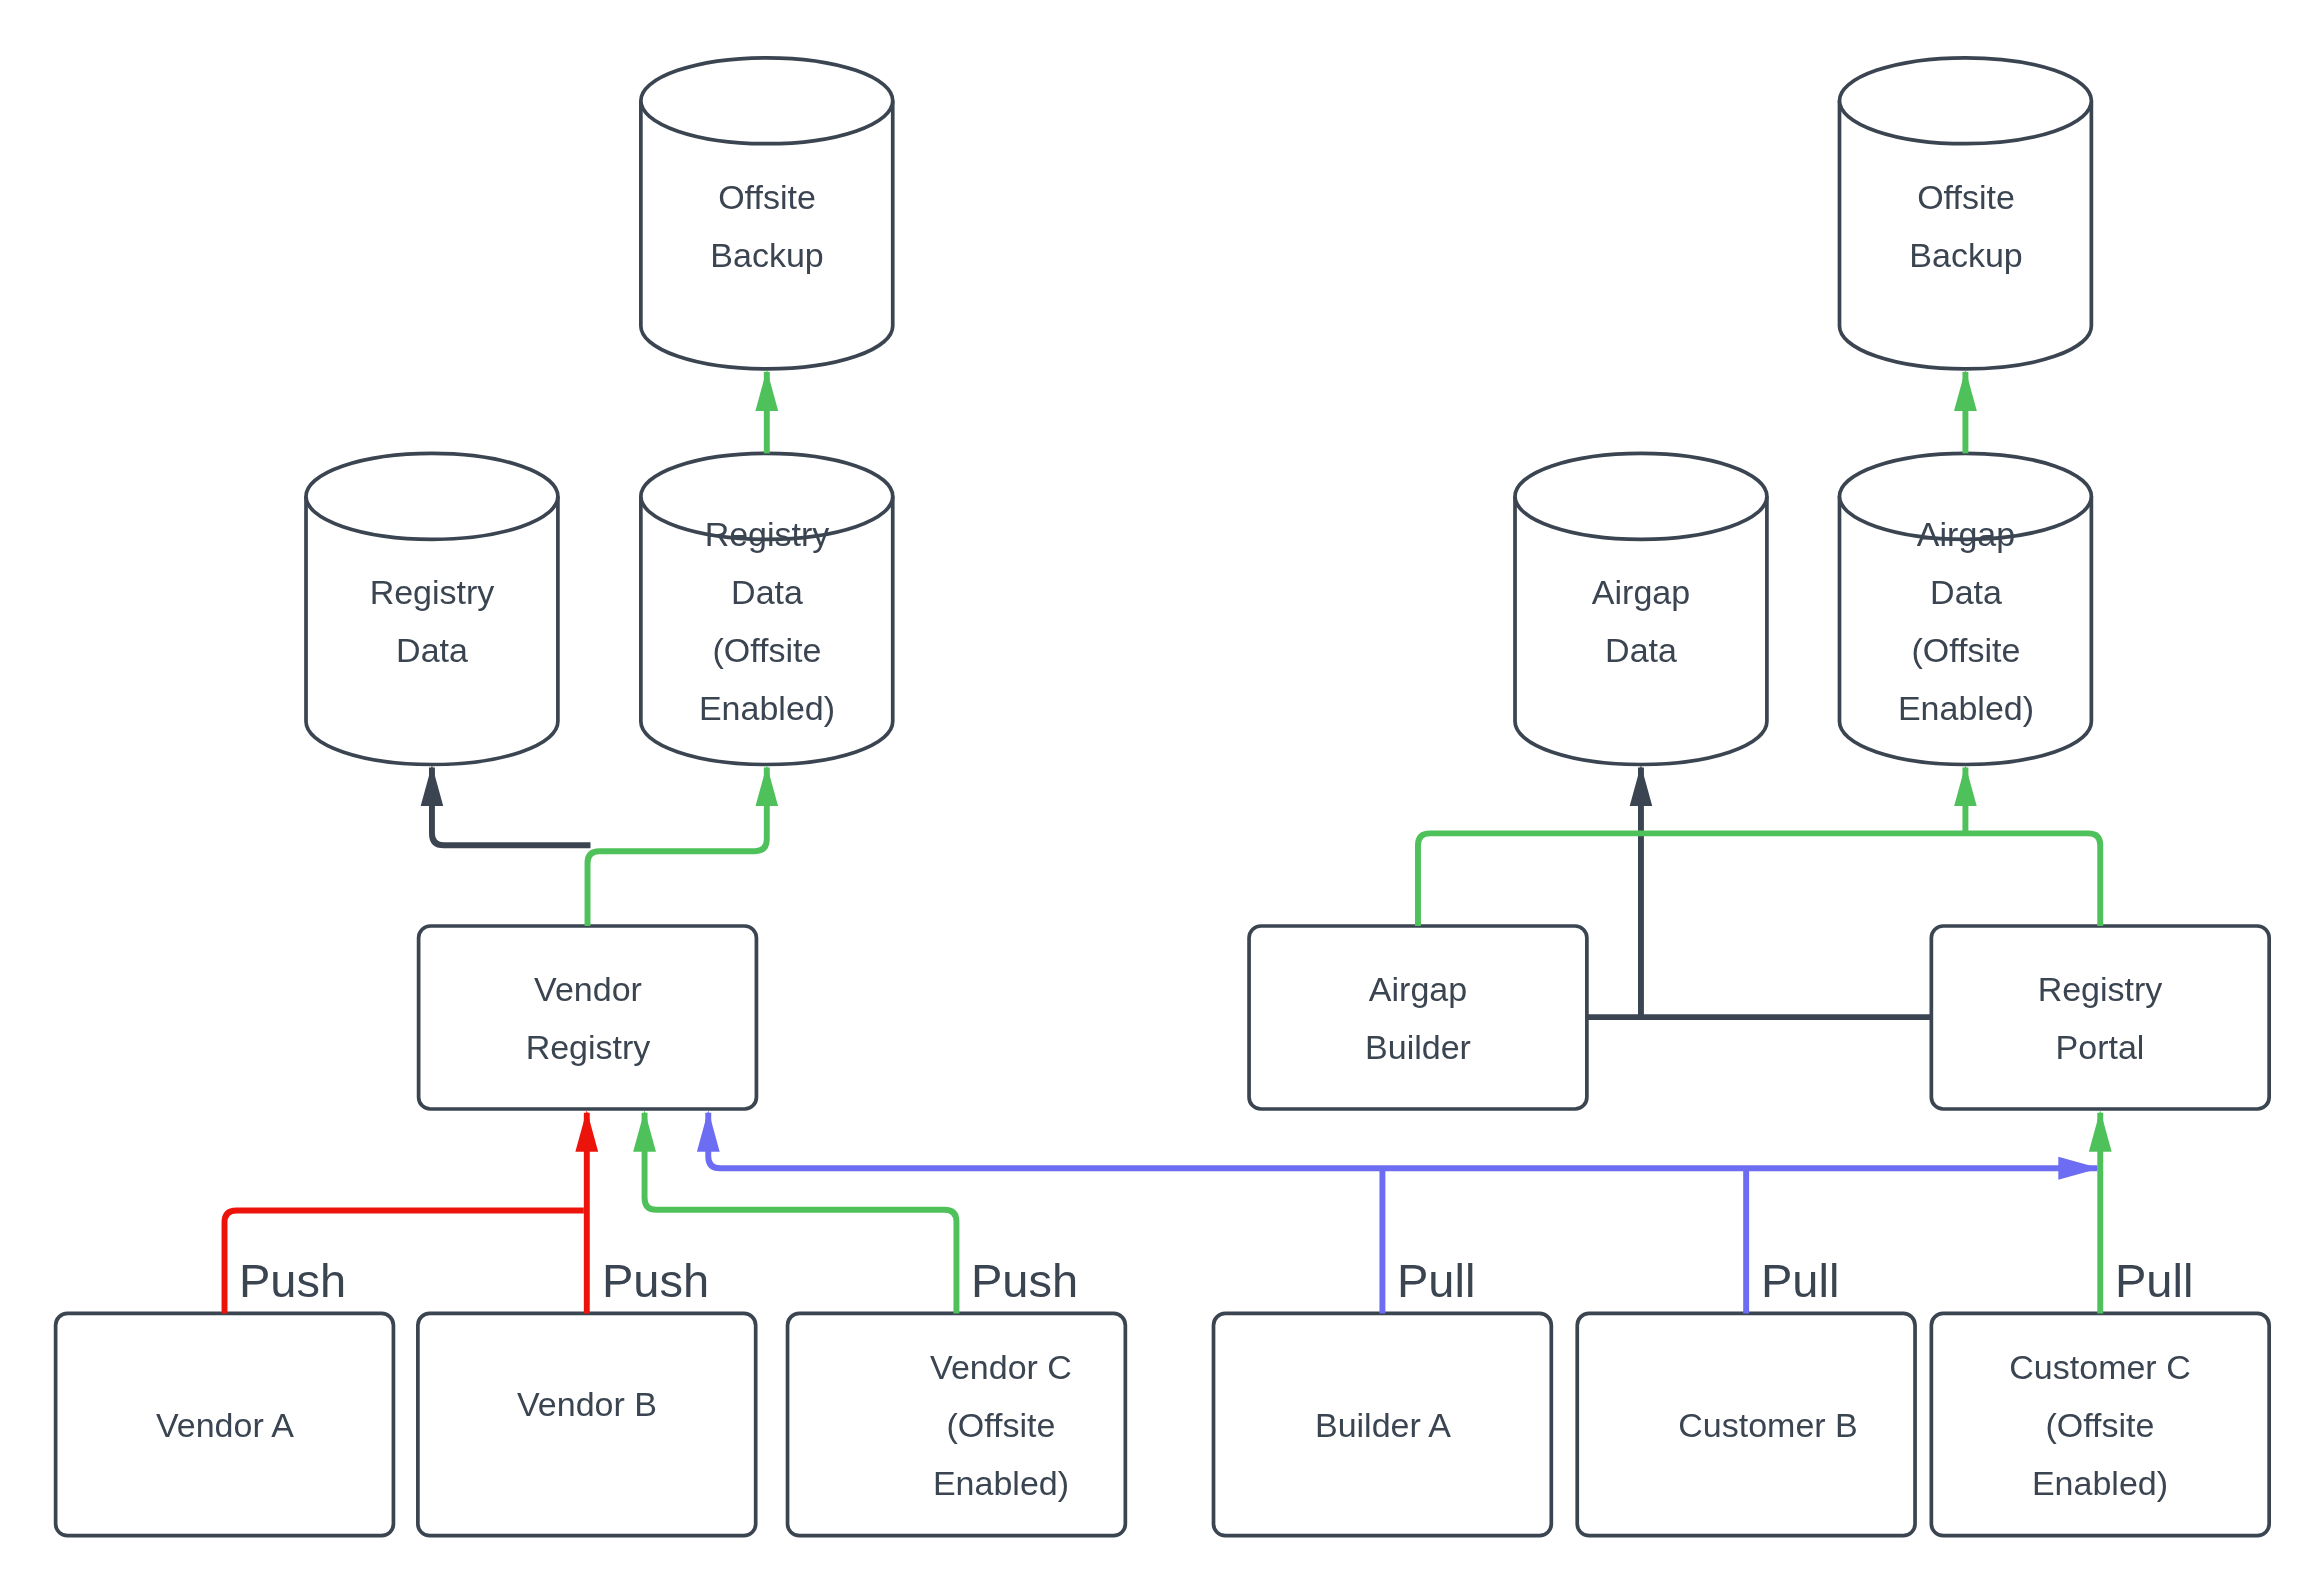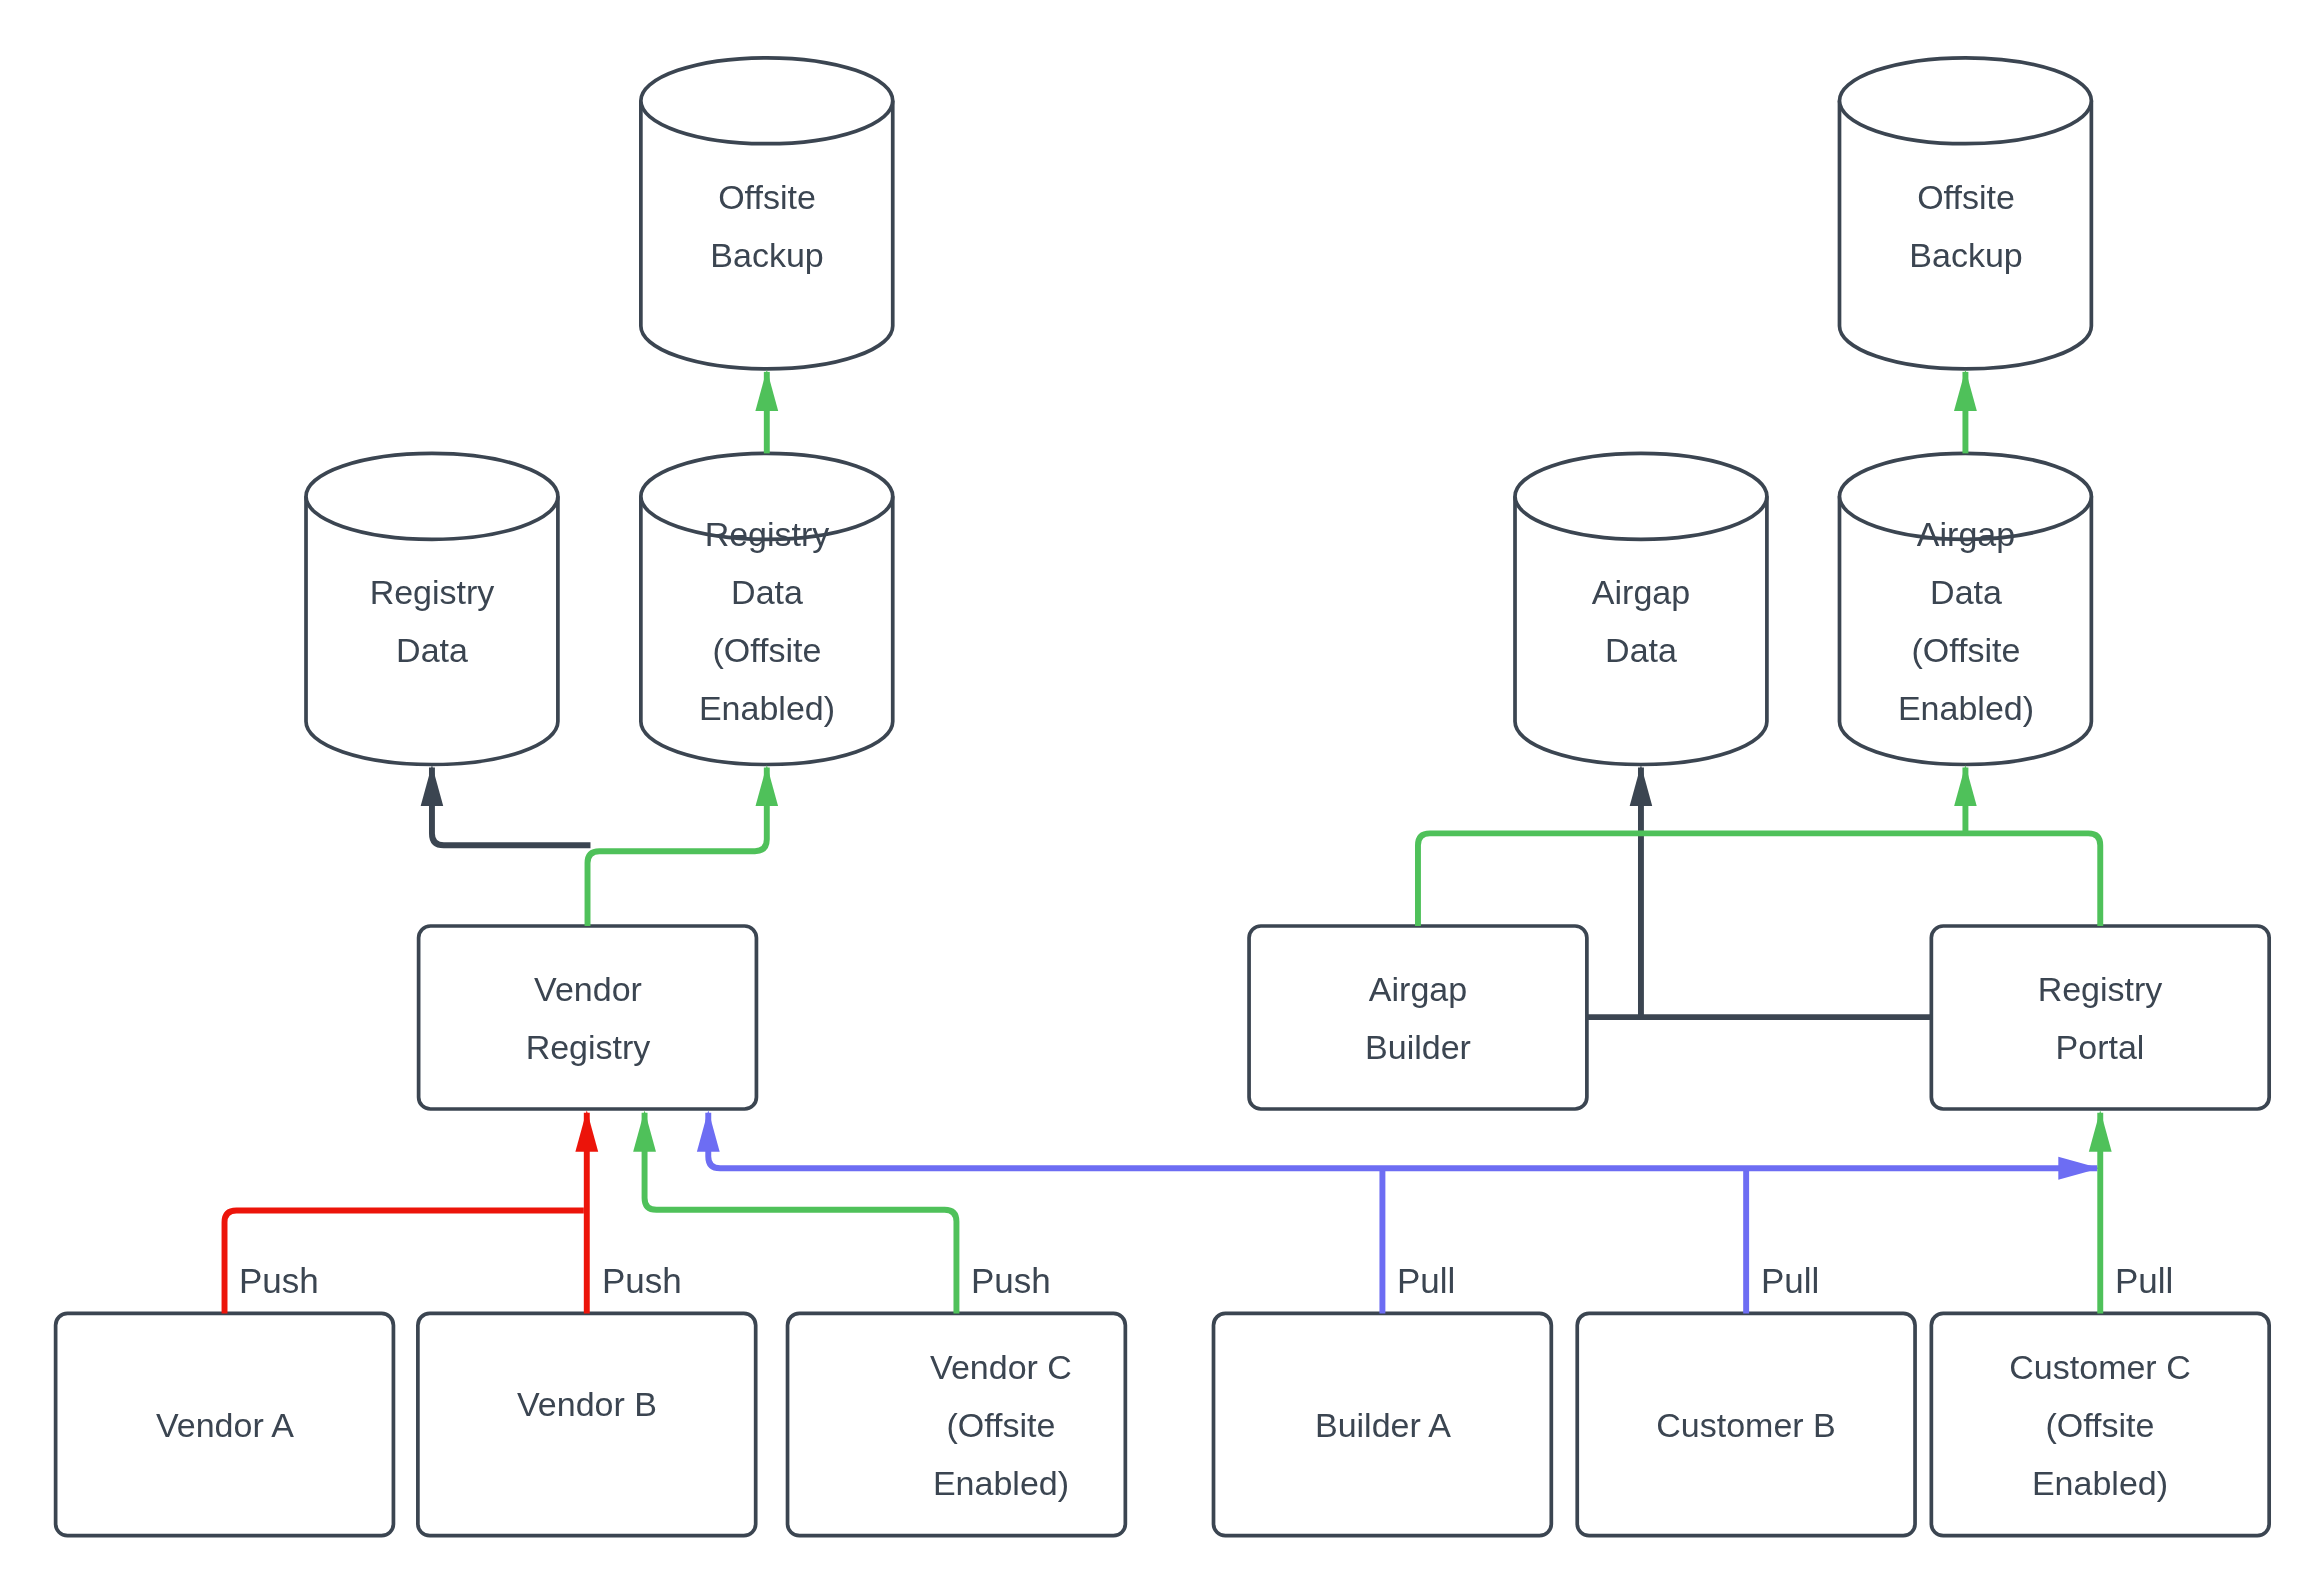--- a/index.html
+++ b/index.html
@@ -13,21 +13,21 @@
   .edge-green{stroke:var(--green);}
   .edge-blue{stroke:var(--blue);}
   .fill-dark{fill:var(--node_stroke);}
   .fill-red{fill:var(--red);}
   .fill-green{fill:var(--green);}
   .fill-blue{fill:var(--blue);}
   .node-label{position:absolute;display:flex;align-items:center;justify-content:center;
               text-align:center;white-space:pre-line;color:var(--text);font-size:34px;
               line-height:58px;pointer-events:none;}
   .cyl-label{padding-top:25px;box-sizing:border-box;}
-  .edge-label{position:absolute;color:var(--text);font-size:35px;line-height:59px;
+  .edge-label{position:absolute;color:var(--text);font-size:47px;line-height:59px;
               white-space:nowrap;pointer-events:none;}
 </style>
 </head>
 <body>
 
 <div id="canvas">
 
   <svg id="edges-and-shapes" viewBox="0 0 3114 2149" xmlns="http://www.w3.org/2000/svg">
     <defs>
       <marker id="ah-dark" markerUnits="strokeWidth" markerWidth="7" markerHeight="5.5" viewBox="0 0 10 5.5" refX="9.4" refY="2.75" orient="auto">
@@ -126,21 +126,21 @@
 Builder</div>
   <div class="node-label" style="left:1931px;top:926px;width:338px;height:183px;">Registry
 Portal</div>
 
   <div class="node-label" style="left:56px;top:1314px;width:338px;height:222px;">Vendor A</div>
   <div class="node-label" style="left:418px;top:1293px;width:338px;height:222px;">Vendor B</div>
   <div class="node-label" style="left:832px;top:1314px;width:338px;height:222px;">Vendor C
 (Offsite
 Enabled)</div>
   <div class="node-label" style="left:1214px;top:1314px;width:338px;height:222px;">Builder A</div>
-  <div class="node-label" style="left:1577px;top:1314px;width:338px;height:222px;">Customer B</div>
+  <div class="node-label" style="left:1577px;top:1314px;width:338px;height:222px;padding-left:22px;">Customer B</div>
   <div class="node-label" style="left:1931px;top:1314px;width:338px;height:222px;">Customer C
 (Offsite
 Enabled)</div>
 
   <div class="edge-label" style="left:239px;top:1251px;">Push</div>
   <div class="edge-label" style="left:602px;top:1251px;">Push</div>
   <div class="edge-label" style="left:971px;top:1251px;">Push</div>
   <div class="edge-label" style="left:1397px;top:1251px;">Pull</div>
   <div class="edge-label" style="left:1761px;top:1251px;">Pull</div>
   <div class="edge-label" style="left:2115px;top:1251px;">Pull</div>

